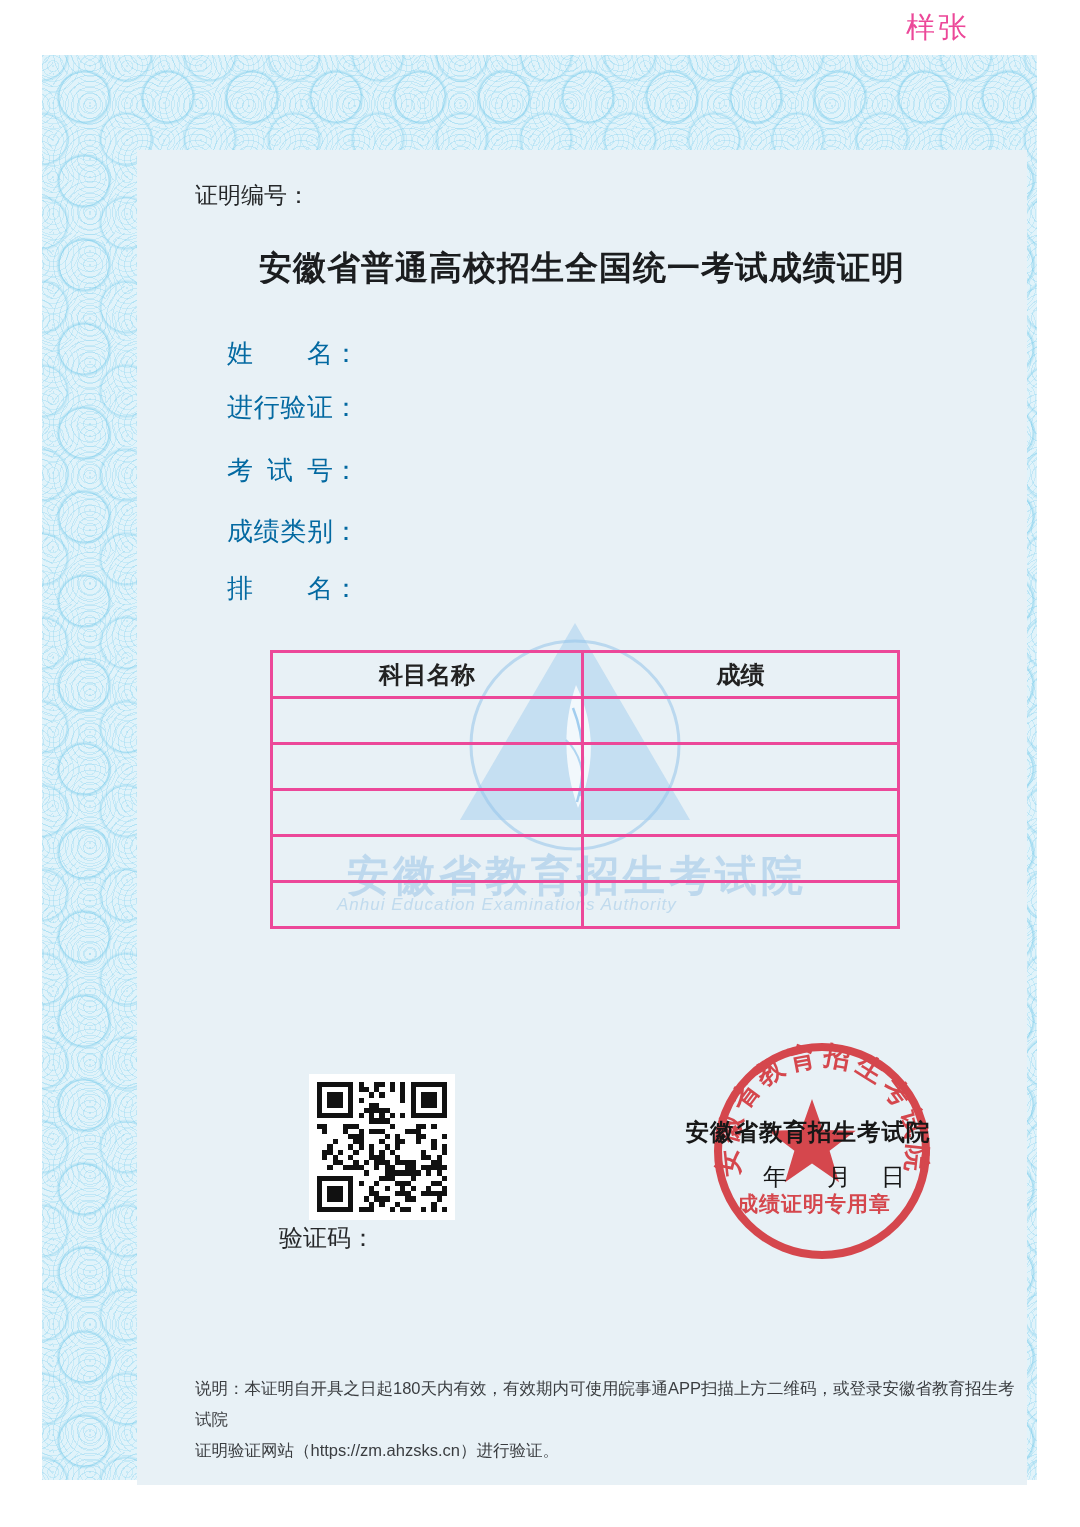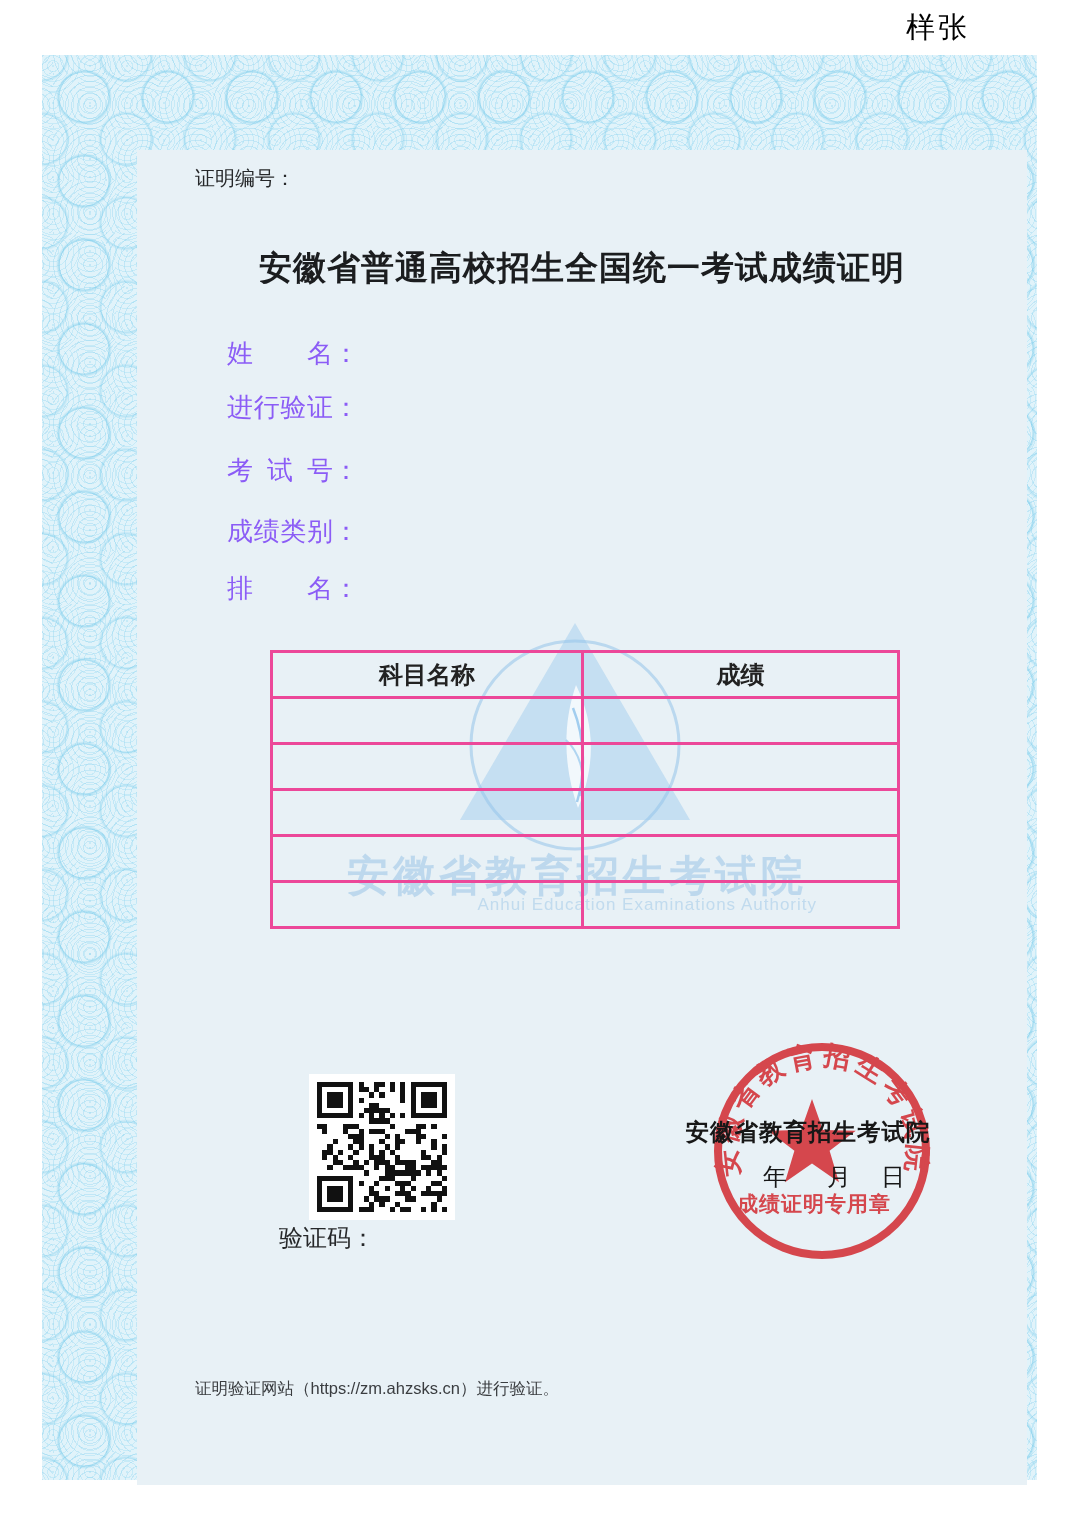--- a/index.html
+++ b/index.html
@@ -1,62 +1,62 @@
 <!DOCTYPE html>
 <html><head>
 <meta charset="utf-8">
 <style>
   html,body{margin:0;padding:0;}
   body{
     width:1080px;height:1527px;background:#ffffff;position:relative;
     font-family:"Liberation Sans","DejaVu Sans",sans-serif;color:#222;
     overflow:hidden;
   }
-  .sample-tag{position:absolute;left:906px;top:8px;font-size:29px;color:#000000;letter-spacing:3px;}
+  .sample-tag{position:absolute;left:906px;top:8px;font-size:29px;color:#ec4899;letter-spacing:3px;}
   
   .border-frame{
     position:absolute;left:42px;top:55px;width:995px;height:1425px;
     background-color:#e1f3fa;
     background-image:
       radial-gradient(circle, rgba(255,255,255,0) 24px, rgba(118,202,234,.55) 25px, rgba(255,255,255,0) 28px),
       radial-gradient(circle, rgba(255,255,255,0) 24px, rgba(118,202,234,.42) 25px, rgba(255,255,255,0) 28px),
       repeating-radial-gradient(circle at 30% 30%, rgba(140,215,240,.32) 0 1px, rgba(255,255,255,0) 1px 5px),
       repeating-radial-gradient(circle at 70% 60%, rgba(120,200,235,.30) 0 1px, rgba(255,255,255,0) 1px 6px);
     background-size:84px 84px,84px 84px,37px 37px,53px 53px;
     background-position:0 0,42px 42px,0 0,11px 19px;
   }
   .panel{
     position:absolute;left:95px;top:95px;width:890px;height:1335px;
     background:#e8f1f6;
   }
-  .cert-number{position:absolute;left:58px;top:15px;font-size:20px;color:#26282a;}
+  .cert-number{position:absolute;left:58px;top:30px;font-size:23px;color:#26282a;}
   .page-title{
     position:absolute;left:0;top:96px;width:100%;text-align:center;
     font-size:33px;font-weight:700;letter-spacing:1px;color:#1b1d1f;
   }
-  .field{position:absolute;font-size:26px;line-height:34px;color:#8b5cf6;white-space:nowrap;}
+  .field{position:absolute;font-size:26px;line-height:34px;color:#0369a1;white-space:nowrap;}
   .jlabel{display:inline-block;width:106px;text-align:justify;text-align-last:justify;vertical-align:baseline;}
   .colon{display:inline;}
   .fvalue{display:inline-block;min-width:160px;}
   .f-name{left:90px;top:186px;}
   .f-year{left:590px;top:186px;}
   .f-id{left:90px;top:240px;}
   .f-cat{left:590px;top:240px;}
   .f-examno{left:90px;top:303px;}
   .f-scoretype{left:90px;top:364px;}
   .f-rank{left:90px;top:421px;}
   
   .watermark{position:absolute;left:200px;top:440px;width:480px;height:330px;z-index:0;pointer-events:none;}
   .wm-cn{
     position:absolute;left:0;top:258px;width:100%;text-align:center;
     font-size:42px;font-weight:700;letter-spacing:4px;color:rgba(160,200,232,0.60);
   }
   .wm-en{
-    position:absolute;left:0;top:305px;width:100%;text-align:right;
-    font-size:17px;color:rgba(160,200,232,0.55);letter-spacing:1px;
+    position:absolute;left:0;top:305px;width:100%;text-align:left;
+    font-size:17px;color:rgba(160,200,232,0.55);letter-spacing:1px;font-style:italic;
   }
   
   .table-wrap{position:absolute;left:133px;top:500px;width:627px;height:273px;z-index:1;}
   table.score{border-collapse:collapse;table-layout:fixed;width:627px;height:273px;}
   table.score th,table.score td{border:3px solid #ec4899;padding:0;background:transparent;}
   table.score th{font-size:24px;font-weight:600;color:#222;text-align:center;height:43px;}
   table.score td{height:43px;}
   col.c1{width:311px;} col.c2{width:316px;}
   
   .qr-box{position:absolute;left:172px;top:924px;width:146px;height:146px;background:#ffffff;z-index:1;}
@@ -170,17 +170,18 @@
       </text>
       <text x="-8" y="60" font-size="21" font-weight="700" fill="#d5474d" text-anchor="middle" letter-spacing="1">成绩证明专用章</text>
     </svg>
 
     <div class="issuer-line">安徽省教育招生考试院</div>
     <div class="date-line">
       <span class="dy">年</span><span class="dm">月</span><span class="dd">日</span>
     </div>
 
     <div class="footer-note">
+      <div>说明：本证明自开具之日起180天内有效，有效期内可使用皖事通APP扫描上方二维码，或登录安徽省教育招生考试院</div>
       <div>证明验证网站（https://zm.ahzsks.cn）进行验证。</div>
     </div>
 
   </div>
 </div>
 
 </body></html>

